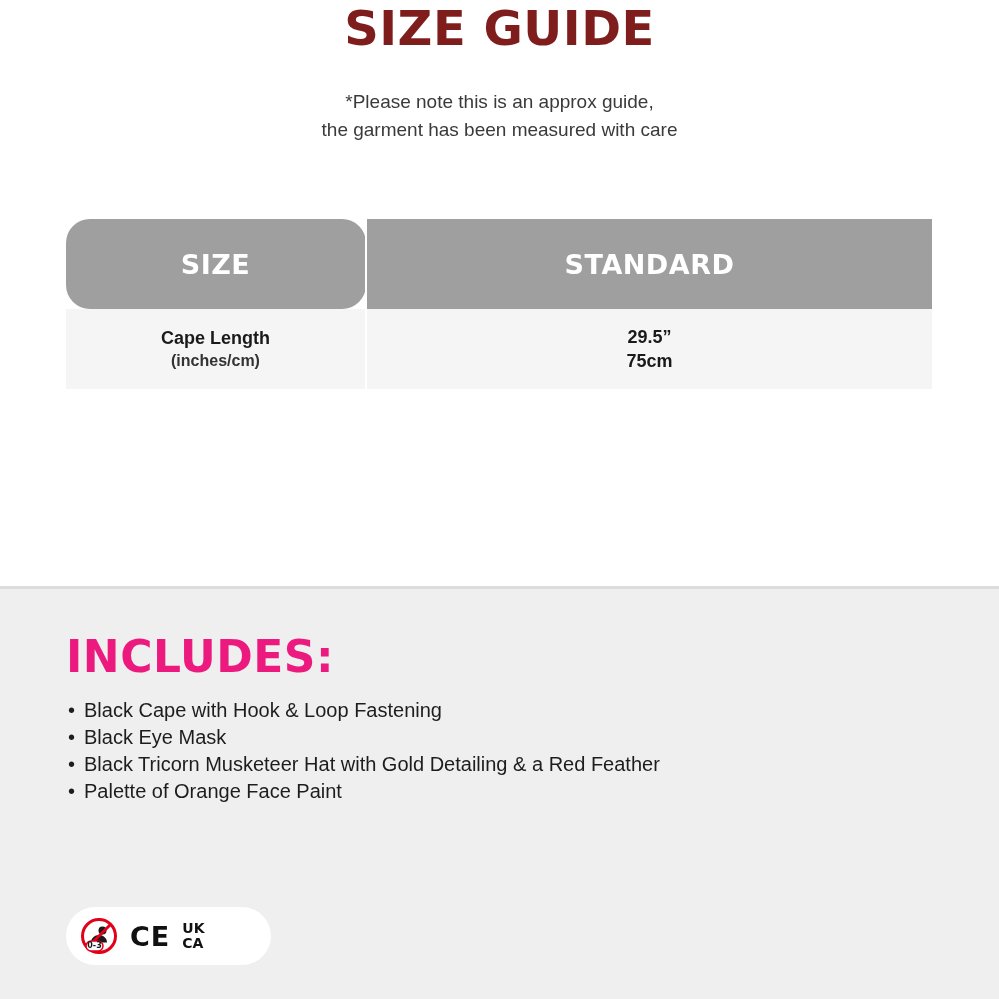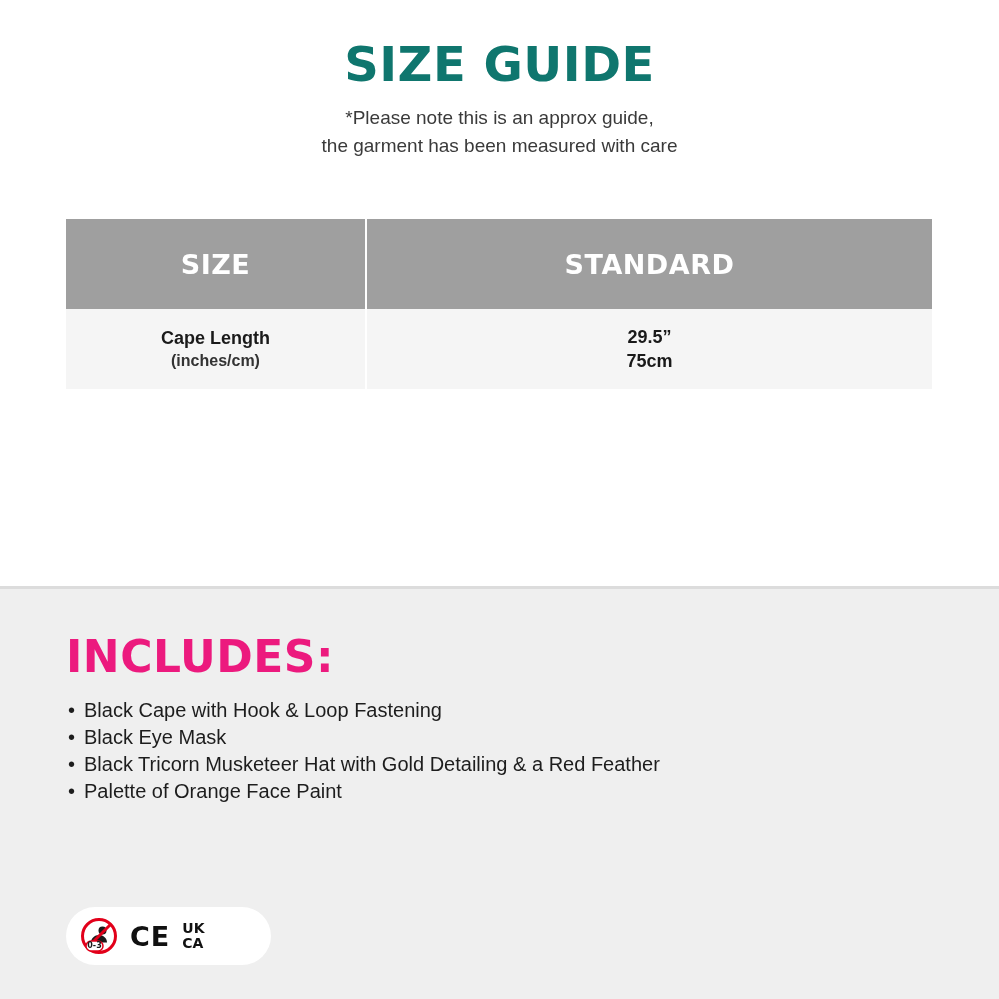--- a/index.html
+++ b/index.html
@@ -24,31 +24,30 @@
     width: 999px;
     height: 588px;
     background: #ffffff;
   }
 
   .title {
     text-align: center;
     font-size: 48px;
     font-weight: bold;
     letter-spacing: 0.5px;
-    color: #0f766e;
-    margin-top: 36px;
+    color: #7f1d1d;
     font-family: "DejaVu Sans", sans-serif;
   }
 
   .subtitle {
     text-align: center;
     font-size: 19px;
     line-height: 28px;
     color: #3a3a3a;
-    margin-top: 12px;
+    margin-top: 32px;
   }
 
   
   .size-table {
     position: absolute;
     left: 66px;
     top: 219px;
     width: 866px;
     border-collapse: collapse;
   }
@@ -56,21 +55,21 @@
     background: #9f9f9f;
     color: #ffffff;
     font-size: 27px;
     font-weight: bold;
     letter-spacing: 0.5px;
     height: 90px;
     vertical-align: middle;
     text-align: center;
     font-family: "DejaVu Sans", sans-serif;
   }
-  .size-table th.col-size { width: 300px; border-right: 2px solid #ffffff; }
+  .size-table th.col-size { width: 300px; border-right: 2px solid #ffffff; border-radius: 24px; }
   .size-table td {
     background: #f5f5f5;
     height: 80px;
     text-align: center;
     vertical-align: middle;
     color: #1a1a1a;
   }
   .size-table td.cell-label { width: 300px; border-right: 2px solid #ffffff; }
   .row-label-main {
     font-size: 18px;

